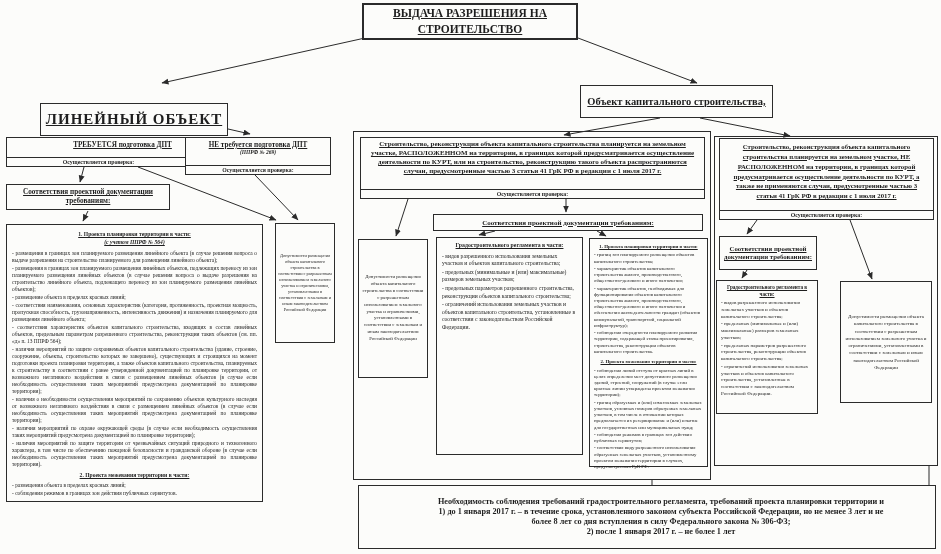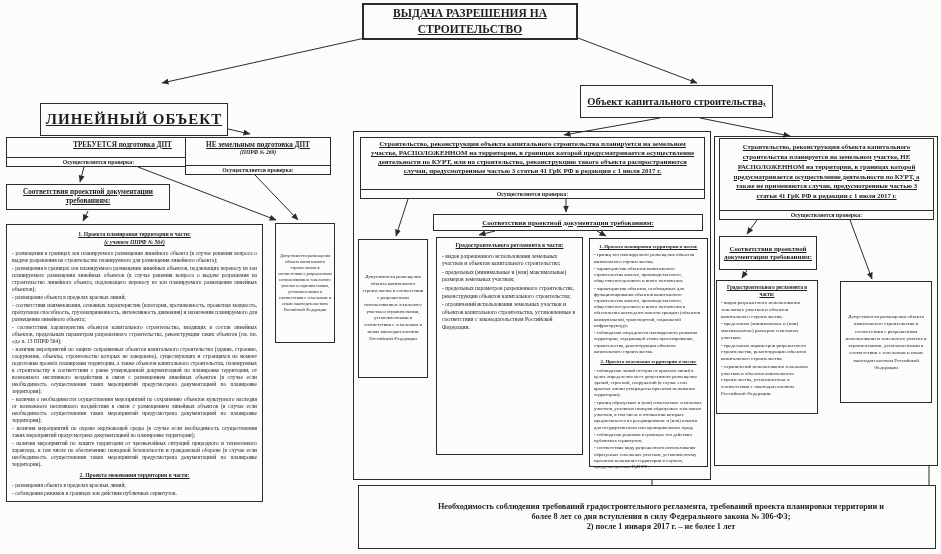--- a/index.html
+++ b/index.html
@@ -96,21 +96,21 @@
   </div>
   <div class="box" id="ncs-h">
     <div class="t b u c">Объект капитального строительства,</div>
   </div>
 
   <div class="box" id="req-dpt">
     <div class="t b u c">ТРЕБУЕТСЯ подготовка ДПТ</div>
     <div class="checkrow">Осуществляется проверка:</div>
   </div>
   <div class="box" id="no-dpt">
-    <div class="t b u c">НЕ земельным подготовка ДПТ</div>
+    <div class="t b u c">НЕ требуется подготовка ДПТ</div>
     <div class="n it b c">(ППРФ № 269)</div>
     <div class="checkrow">Осуществляется проверка:</div>
   </div>
 
   <div class="box" id="sootv-left">
     <div class="t b u c">Соответствия проектной документации требованиям:</div>
   </div>
 
   <div class="box" id="big-left">
     <div class="hd b u">1. Проекта планировки территории в части:</div>
@@ -191,18 +191,19 @@
         <div class="li">- ограничений использования земельных участков и объектов капитального строительства, установленные в соответствии с законодательством Российской Федерации.</div>
       </div>
   </div>
   <div class="box" id="dopust-right">
     <div>Допустимости размещения объекта капитального строительства в соответствии с разрешенным использованием земельного участка и ограничениями, установленными в соответствии с земельным и иным законодательством Российской Федерации</div>
   </div>
 
   <div class="box" id="bottom-box">
     <div>
         <div class="li">Необходимость соблюдения требований градостроительного регламента, требований проекта планировки территории и</div>
+        <div class="li">1) до 1 января 2017 г. – в течение срока, установленного законом субъекта Российской Федерации, но не менее 3 лет и не</div>
         <div class="li">более 8 лет со дня вступления в силу Федерального закона № 306-ФЗ;</div>
         <div class="li">2) после 1 января 2017 г. – не более 1 лет</div>
       </div>
   </div>
 
 </div>
 
 </body></html>

